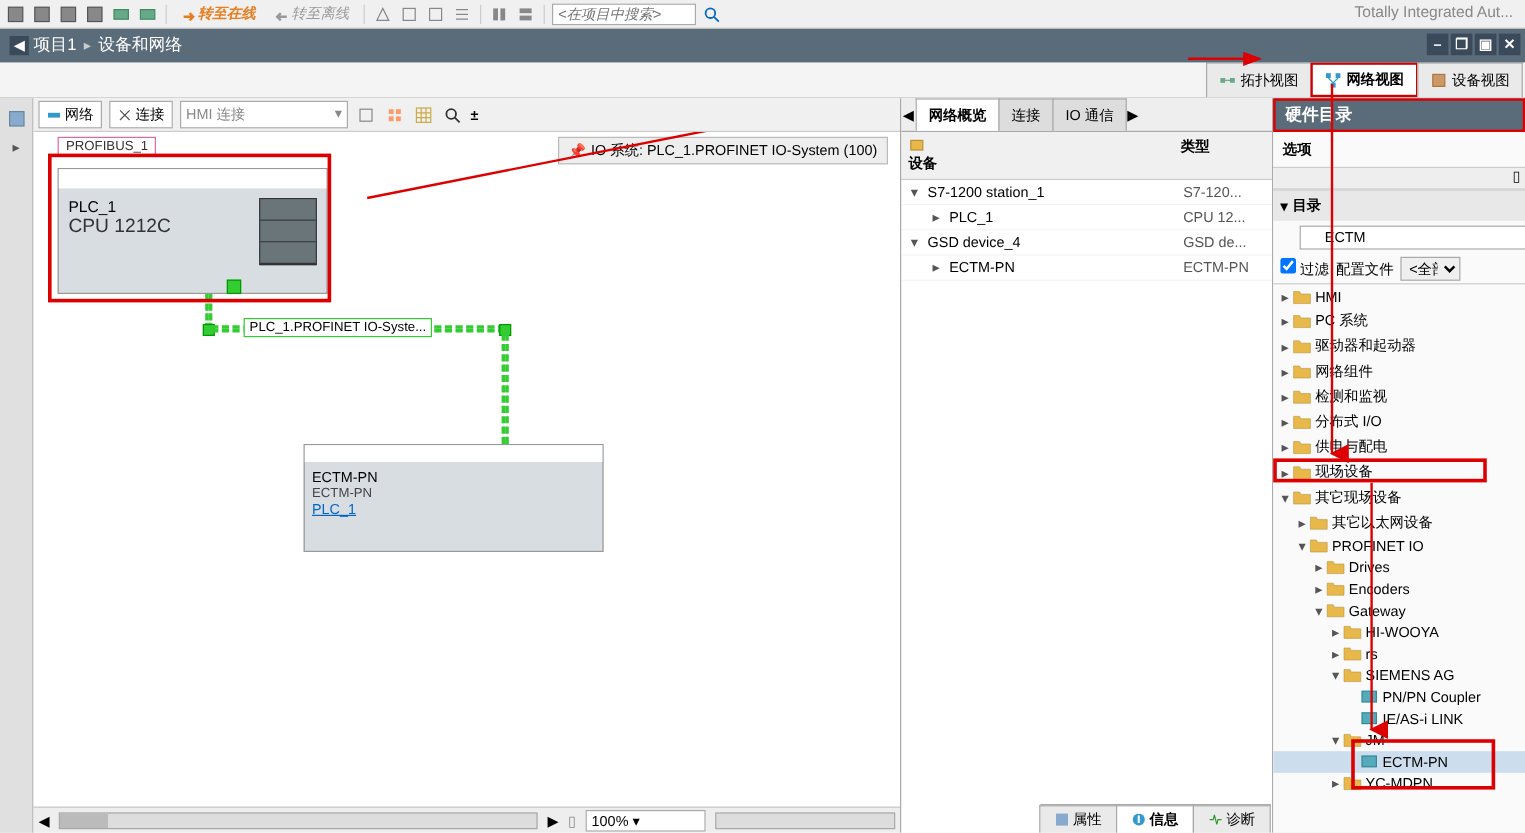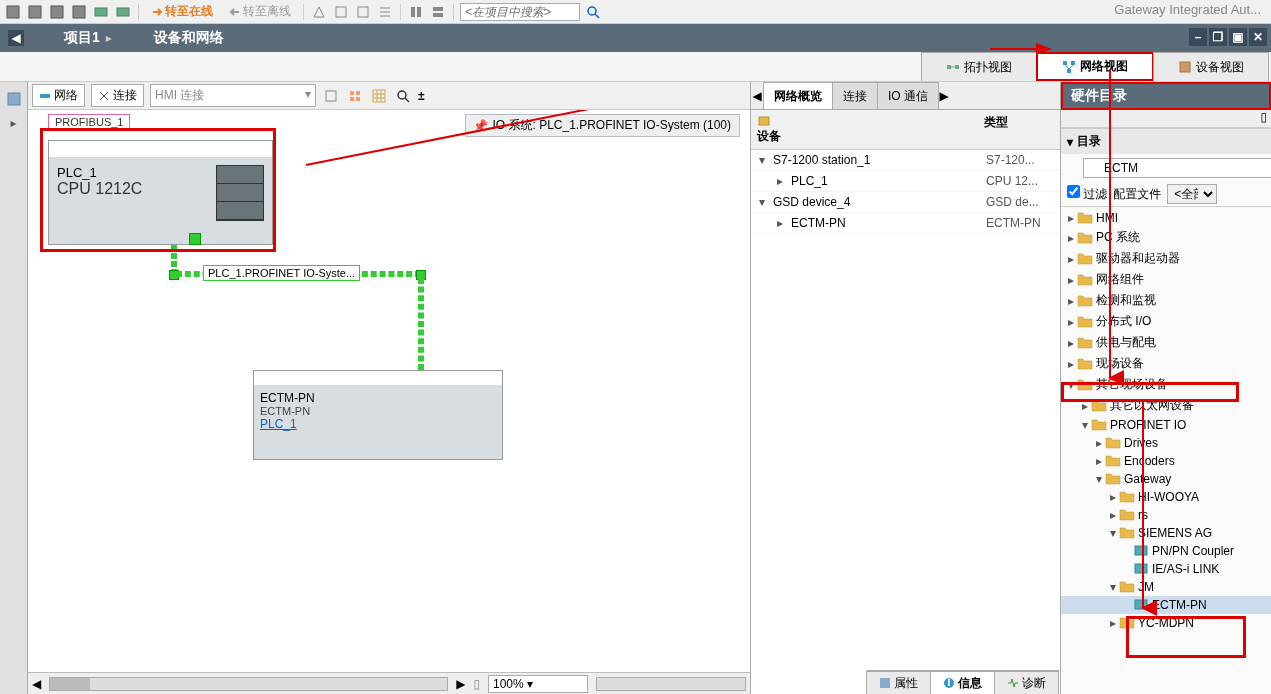--- a/index.html
+++ b/index.html
@@ -2,51 +2,51 @@
 <html><head>
 <meta charset="utf-8">
 <style>
 * { box-sizing: border-box; margin: 0; padding: 0; font-family: "Microsoft YaHei", Arial, sans-serif; font-size: 12px; }
 body { background: #e8e8e8; width: 1271px; height: 694px; overflow: hidden; position: relative; }
 
 
 .top-toolbar { height: 24px; background: #f0f0f0; border-bottom: 1px solid #ccc; display: flex; align-items: center; padding: 0 4px; gap: 4px; }
 .toolbar-icon { width: 18px; height: 18px; display: inline-flex; align-items: center; justify-content: center; cursor: pointer; }
 .toolbar-sep { width: 1px; height: 16px; background: #ccc; margin: 0 2px; }
-.toolbar-btn { display: inline-flex; align-items: center; gap: 2px; padding: 2px 6px; cursor: pointer; }
+.toolbar-btn { display: inline-flex; align-items: flex-end; gap: 2px; padding: 2px 6px; cursor: pointer; font-style: italic; }
 .toolbar-btn.orange { color: #e67e22; font-weight: bold; }
 .toolbar-btn.gray { color: #999; }
 .search-box { border: 1px solid #aaa; background: #fff; padding: 1px 4px; width: 120px; color: #888; font-style: italic; }
 .top-right-text { position: absolute; right: 10px; top: 2px; color: #888; font-size: 13px; }
 
 
 .breadcrumb-bar { height: 28px; background: #5a6b7a; color: #fff; display: flex; align-items: center; padding: 0 8px; position: relative; }
 .breadcrumb-bar .arrow-btn { width: 16px; height: 16px; background: #3a4a5a; display: inline-flex; align-items: center; justify-content: center; margin-right: 4px; cursor: pointer; }
-.breadcrumb-text { font-weight: bold; font-size: 14px; margin-left: 36px; }
+.breadcrumb-text { font-weight: normal; font-size: 14px; }
 .breadcrumb-sep { margin: 0 6px; color: #ccc; }
 .window-controls { position: absolute; right: 4px; top: 4px; display: flex; gap: 2px; }
 .window-controls span { width: 18px; height: 18px; background: #3a4a5a; color: #fff; display: inline-flex; align-items: center; justify-content: center; cursor: pointer; font-weight: bold; }
 
 
 .view-tabs-row { height: 30px; background: #f4f4f4; border-bottom: 1px solid #ccc; display: flex; justify-content: flex-end; align-items: stretch; padding-right: 2px; }
-.view-tab { border: 1px solid #aaa; background: #eaeaea; padding: 4px 24px; display: flex; align-items: center; gap: 4px; cursor: pointer; border-bottom: none; margin-left: -1px; }
+.view-tab { border: 1px solid #aaa; background: #eaeaea; padding: 4px 10px; display: flex; align-items: center; gap: 4px; cursor: pointer; border-bottom: none; margin-left: -1px; }
 .view-tab.active { background: #fff; font-weight: bold; border: 2px solid #c00; justify-content: center; }
 .view-tab .icon { width: 14px; height: 14px; }
 
 
 .main-area { display: flex; height: calc(694px - 24px - 28px - 30px); }
 .left-stub { width: 28px; background: #e0e0e0; border-right: 1px solid #aaa; display: flex; flex-direction: column; align-items: center; padding-top: 8px; gap: 8px; }
 .center-col { flex: 1; background: #fff; display: flex; flex-direction: column; border-right: 1px solid #aaa; position: relative; }
 .right-panel { width: 310px; background: #f8f8f8; border-right: 1px solid #aaa; display: flex; flex-direction: column; }
 .catalog-panel { width: 210px; background: #fafafa; display: flex; flex-direction: column; }
 
 
 .center-toolbar { height: 28px; border-bottom: 1px solid #ccc; display: flex; align-items: center; padding: 0 4px; gap: 6px; background: #f0f0f0; }
 .ct-btn { border: 1px solid #aaa; background: #fff; padding: 2px 6px; cursor: pointer; display: inline-flex; align-items: center; gap: 3px; }
-.ct-dropdown { border: 1px solid #aaa; background: #fff; padding: 2px 4px; width: 166px; color: #888; display: flex; justify-content: space-between; }
+.ct-dropdown { border: 1px solid #aaa; background: #fff; padding: 2px 4px; width: 140px; color: #888; display: flex; justify-content: space-between; }
 
 
 .canvas-wrap { flex: 1; position: relative; overflow: hidden; background: #fff; }
 .profibus-label { position: absolute; left: 20px; top: 4px; border: 1px solid #d6a; background: #fff; padding: 1px 6px; font-size: 11px; color: #333; }
 .io-system-label { position: absolute; right: 10px; top: 4px; background: #eee; border: 1px solid #bbb; padding: 2px 8px; font-size: 11px; display: flex; align-items: center; gap: 4px; }
 .io-system-label .pin { color: #555; }
 
 
 .device-block { position: absolute; background: #d8dde2; border: 1px solid #999; }
 .plc-block { left: 20px; top: 30px; width: 225px; height: 105px; }
@@ -206,21 +206,21 @@
     </span>
   <span class="toolbar-sep"></span>
   <input class="search-box" placeholder="&lt;在项目中搜索&gt;" style="">
   <span class="toolbar-icon">
       <svg width="14" height="14">
         <circle cx="6" cy="6" r="4" fill="none" stroke="#06c" stroke-width="1.5"></circle>
         <path d="M9 9 L13 13" stroke="#06c" stroke-width="1.5"></path>
       </svg>
     </span>
 </div>
-<div class="top-right-text">Gateway Integrated Aut...</div>
+<div class="top-right-text">Totally Integrated Aut...</div>
 
 <div class="breadcrumb-bar">
   <span class="arrow-btn">◀</span>
   <span class="breadcrumb-text">项目1</span>
   <span class="breadcrumb-sep">▸</span>
   <span class="breadcrumb-text">设备和网络</span>
   <div class="window-controls">
     <span>–</span>
     <span>❐</span>
     <span>▣</span>
@@ -420,20 +420,21 @@
             <span class="expander">▸</span>
             <span>ECTM-PN</span>
           </div>
           <div class="c2">ECTM-PN</div>
         </div>
       </div>
   </div>
 
   <div class="catalog-panel">
     <div class="cat-header">硬件目录</div>
+    <div class="cat-sub">选项</div>
     <div style="height:18px; background:#eee; border-bottom:1px solid #ccc; display:flex; justify-content:flex-end; padding:0 4px;">
       <span style="cursor:pointer;">▯</span>
     </div>
     <div class="cat-section">
       <div class="cat-section-head">
         <span>▾</span>
         <span>目录</span>
       </div>
       <input class="cat-search" value="ECTM" style="">
       <div class="cat-filter-row">

